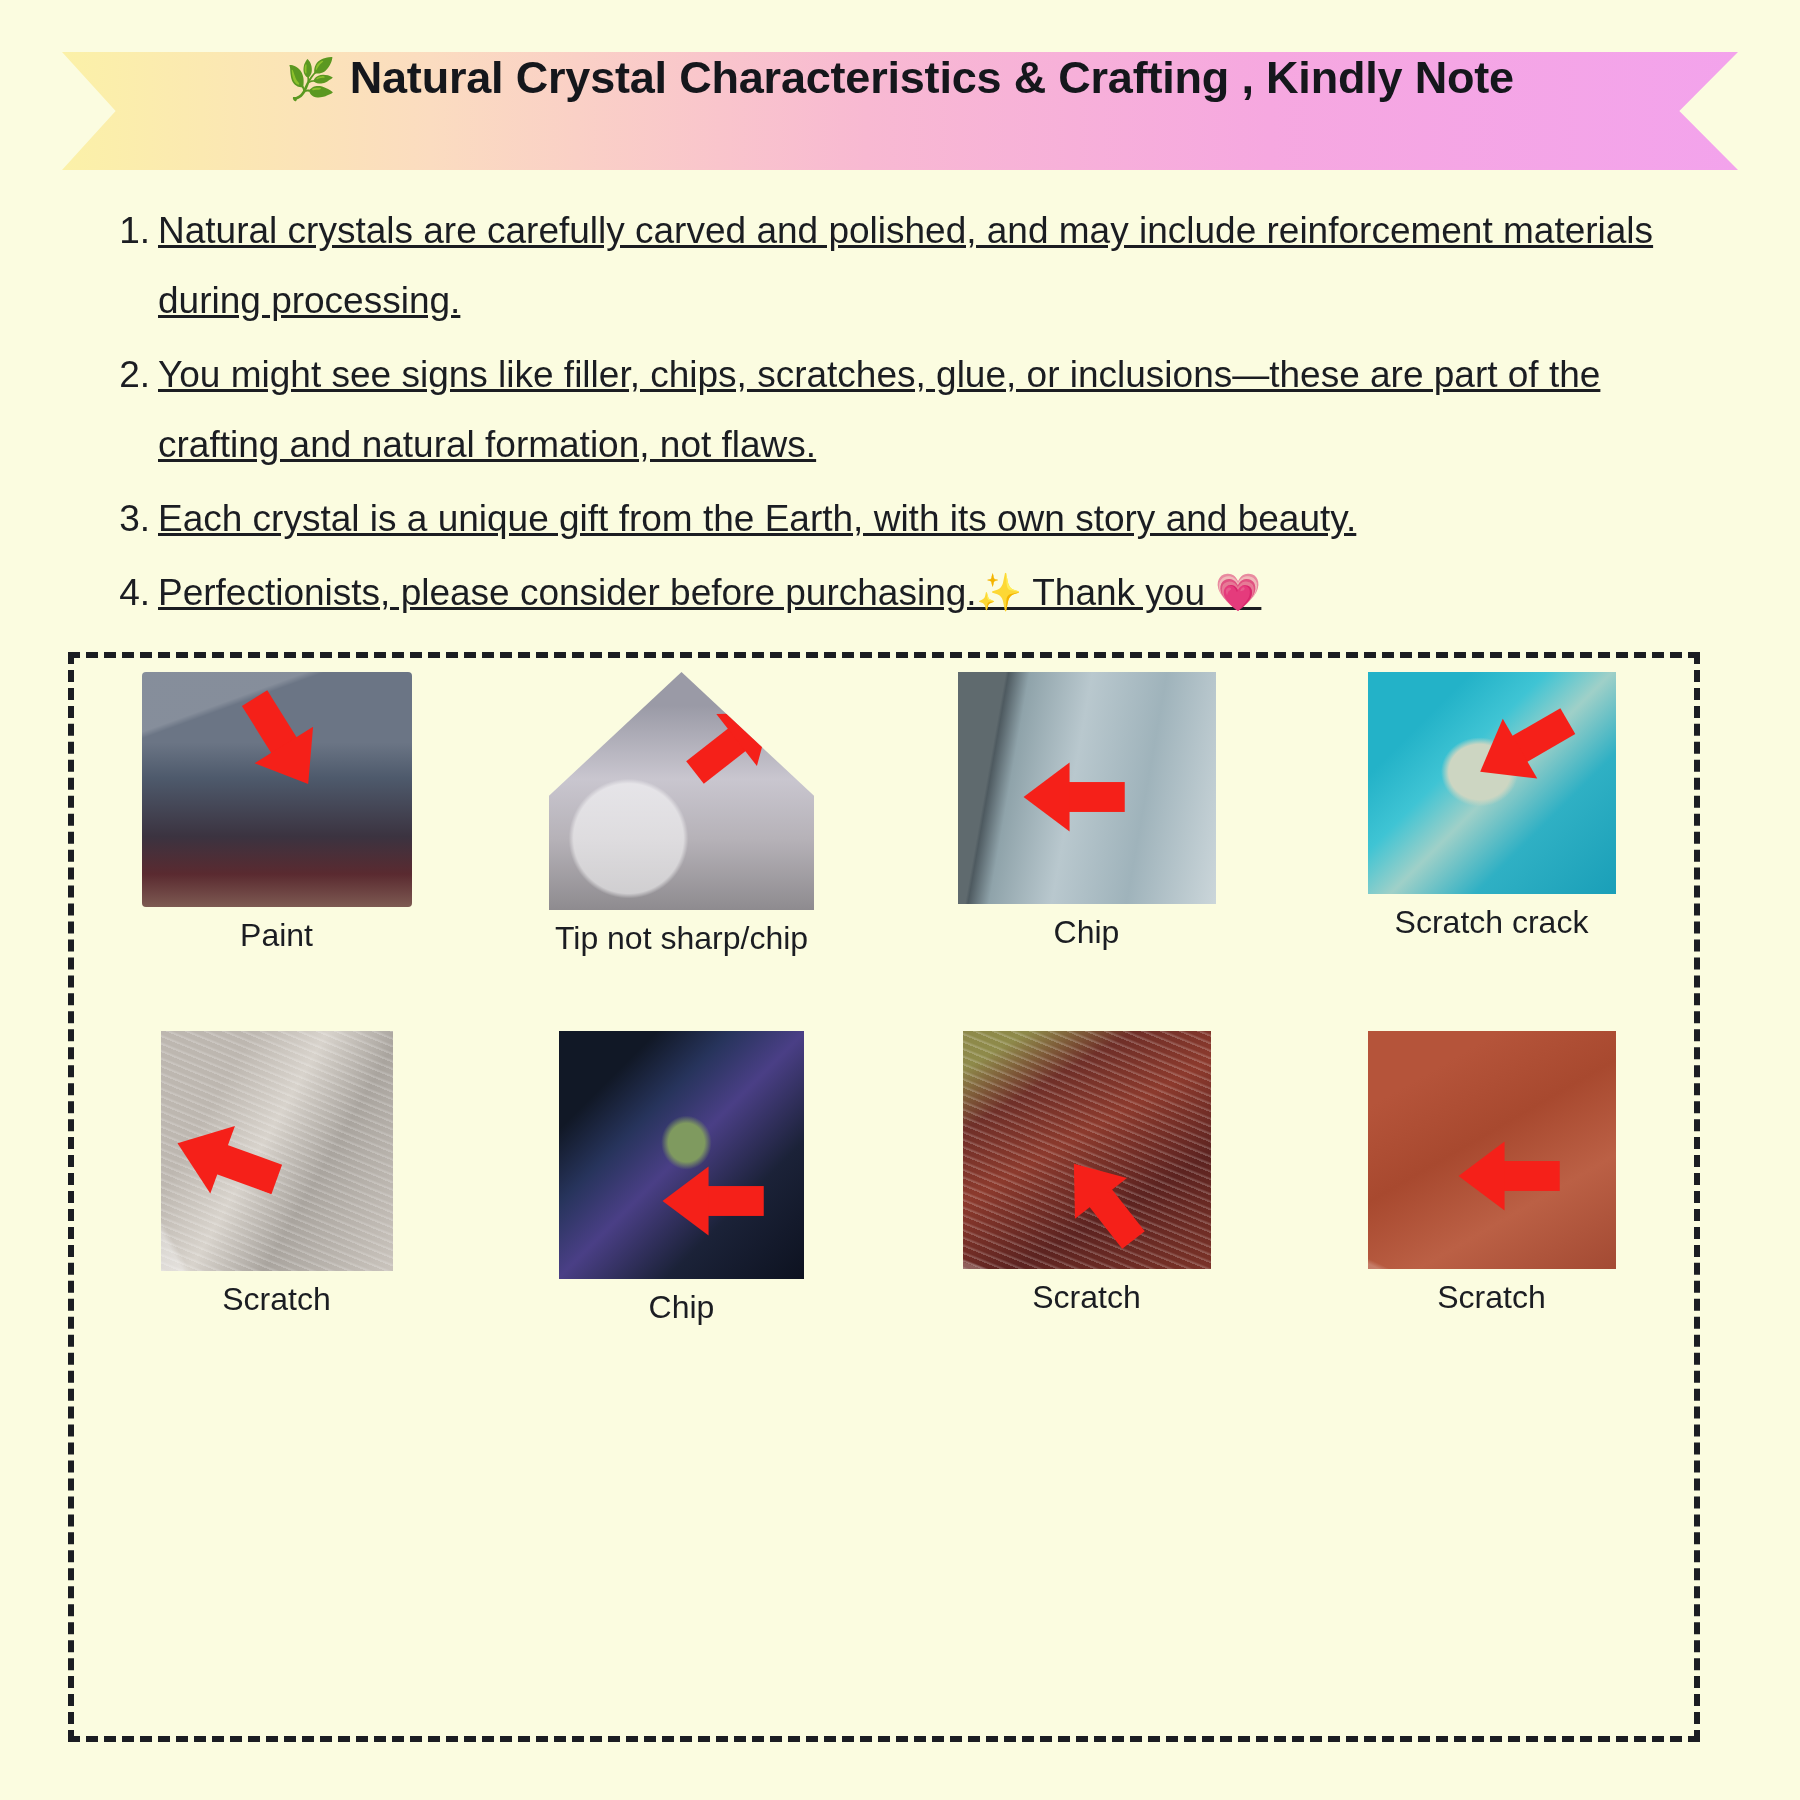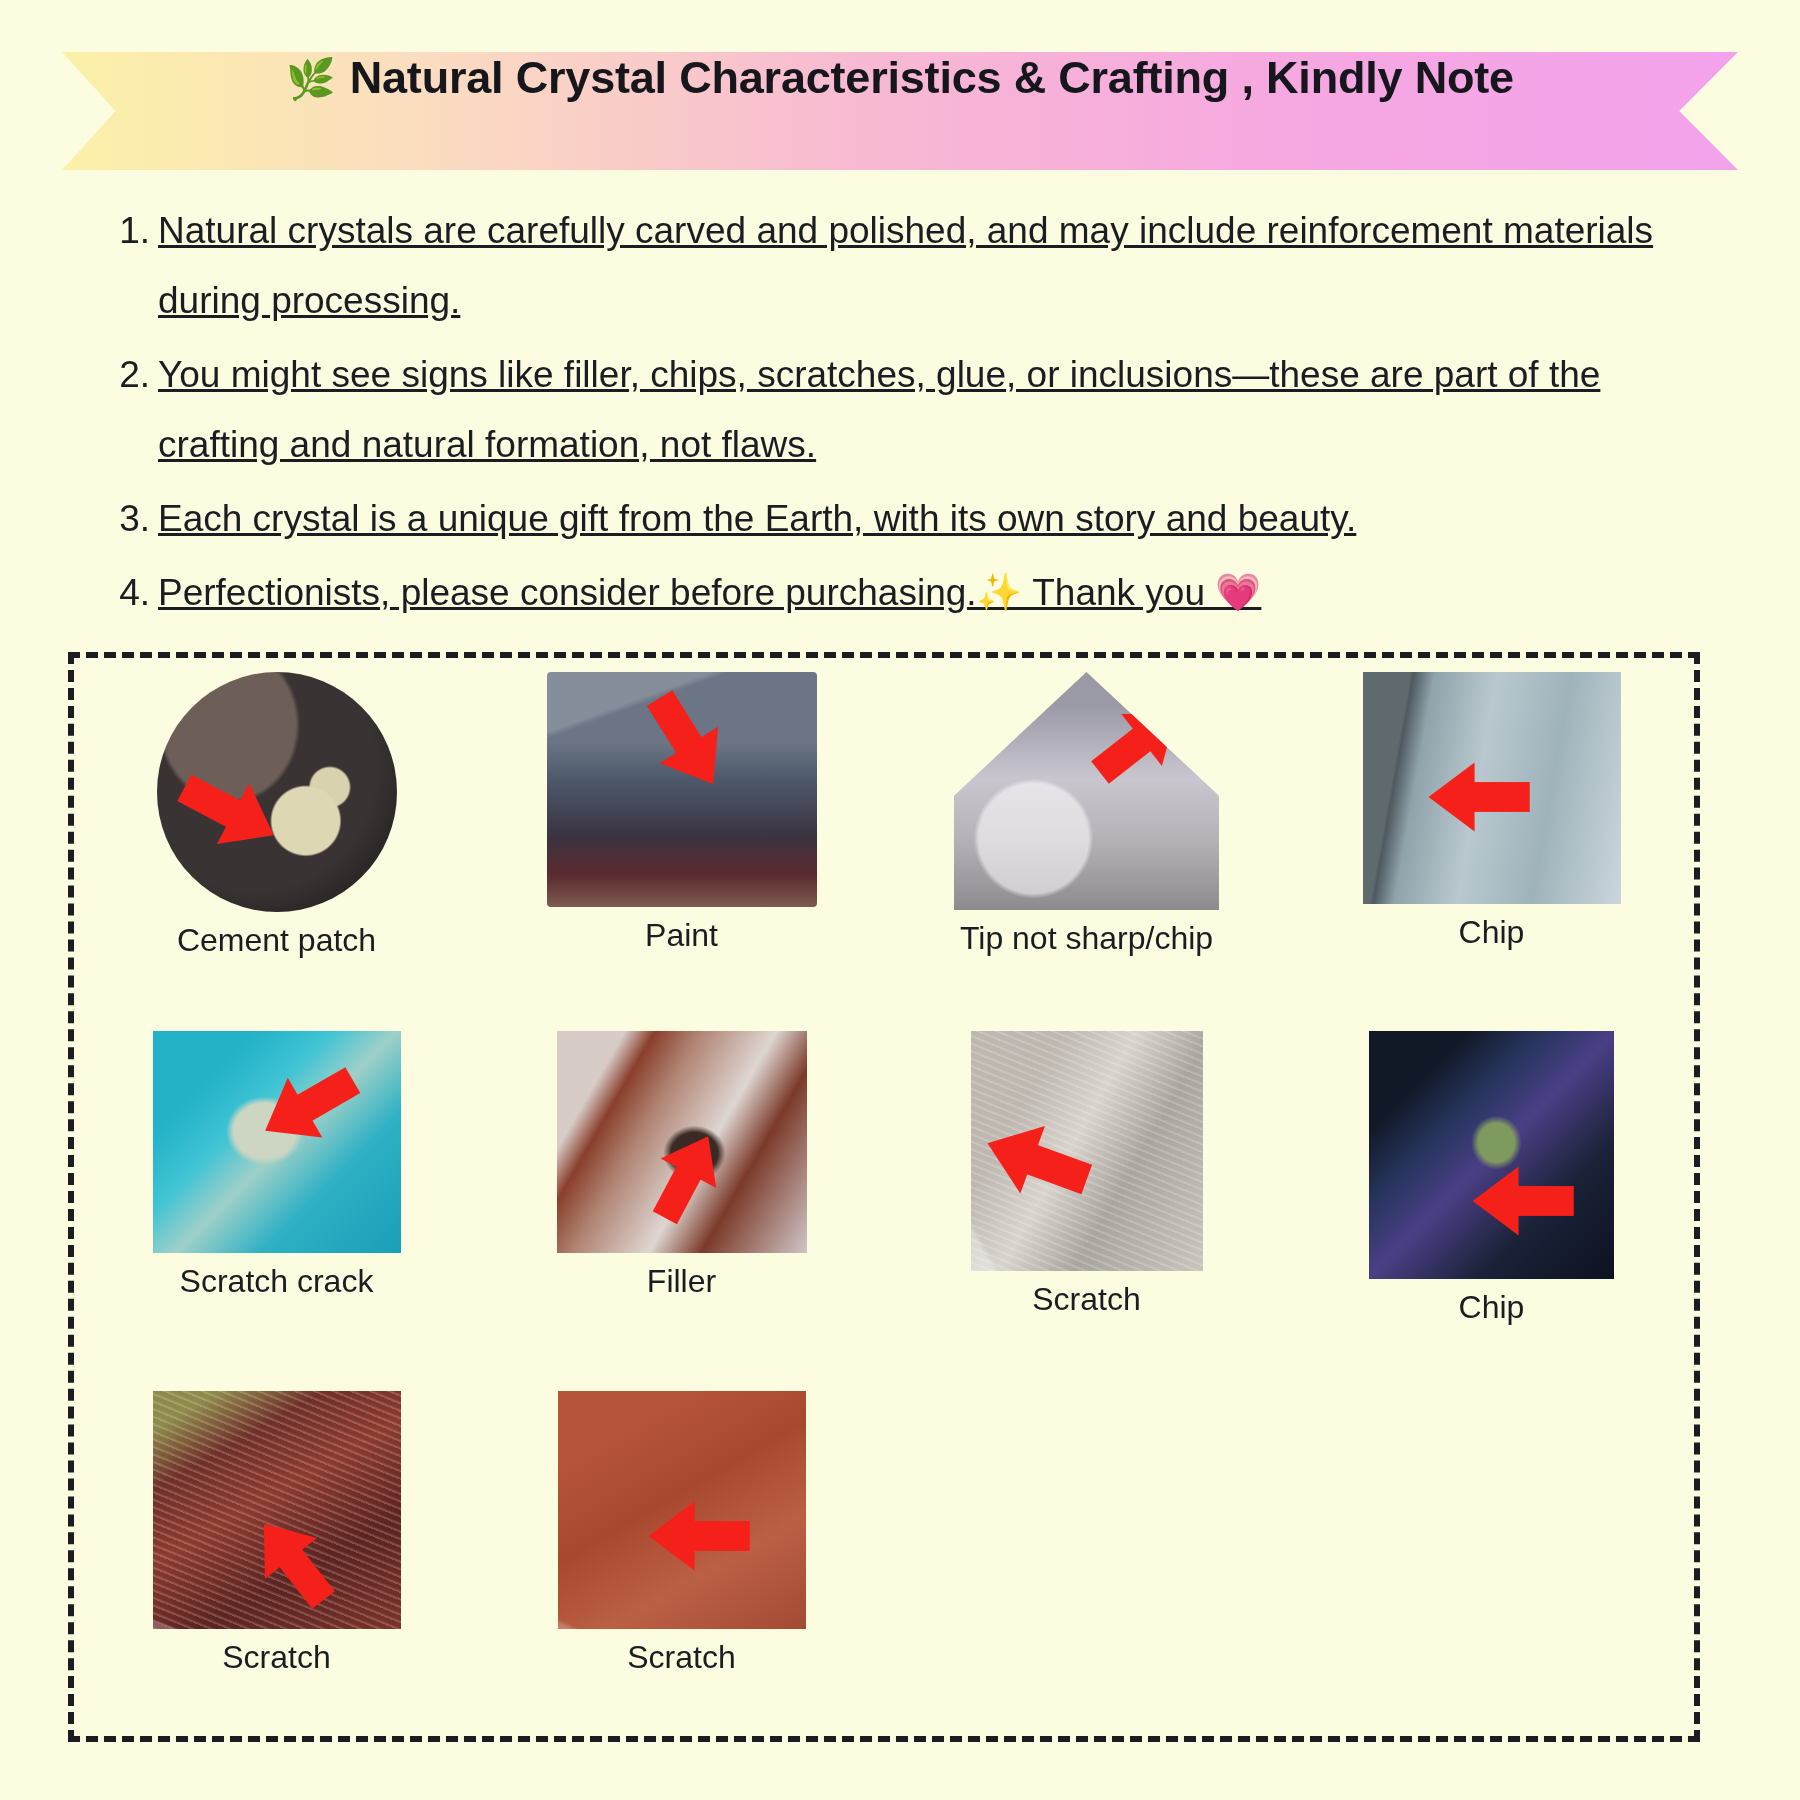--- a/index.html
+++ b/index.html
@@ -239,29 +239,20 @@
     </div>
     <div class="note-row">
       <div class="note-num">4.</div>
       <div class="note-text">Perfectionists, please consider before purchasing.✨  Thank you 💗</div>
     </div>
   </div>
 
   <div class="gallery">
     <div class="grid">
 
-      <div class="cell">
-        <div class="thumb sphere img-cement" style="width:240px;height:240px;">
-          <div class="arr" style="left:28px;top:110px;transform:rotate(28deg) scale(1.15);">
-            <div class="shaft"></div>
-              <div class="head"></div>
-          </div>
-        </div>
-        <div class="caption">Cement patch</div>
-      </div>
 
       <div class="cell">
         <div class="thumb img-paint" style="width:270px;height:235px;border-radius:4px;">
           <div class="arr" style="left:95px;top:40px;transform:rotate(58deg) scale(1.15);">
             <div class="shaft"></div>
               <div class="head"></div>
           </div>
         </div>
         <div class="caption">Paint</div>
       </div>
@@ -291,29 +282,20 @@
       <div class="cell">
         <div class="thumb img-crack" style="width:248px;height:222px;">
           <div class="arr" style="left:110px;top:45px;transform:rotate(150deg) scale(1.15);">
             <div class="shaft"></div>
               <div class="head"></div>
           </div>
         </div>
         <div class="caption">Scratch crack</div>
       </div>
 
-      <div class="cell">
-        <div class="thumb img-filler" style="width:250px;height:222px;">
-          <div class="arr" style="left:85px;top:115px;transform:rotate(-62deg) scale(1.05);">
-            <div class="shaft"></div>
-              <div class="head"></div>
-          </div>
-        </div>
-        <div class="caption">Filler</div>
-      </div>
 
       <div class="cell">
         <div class="thumb img-scratch1" style="width:232px;height:240px;">
           <div class="scan-lines"></div>
           <div class="arr" style="left:20px;top:100px;transform:rotate(200deg) scale(1.2);">
             <div class="shaft"></div>
               <div class="head"></div>
           </div>
         </div>
         <div class="caption">Scratch</div>

